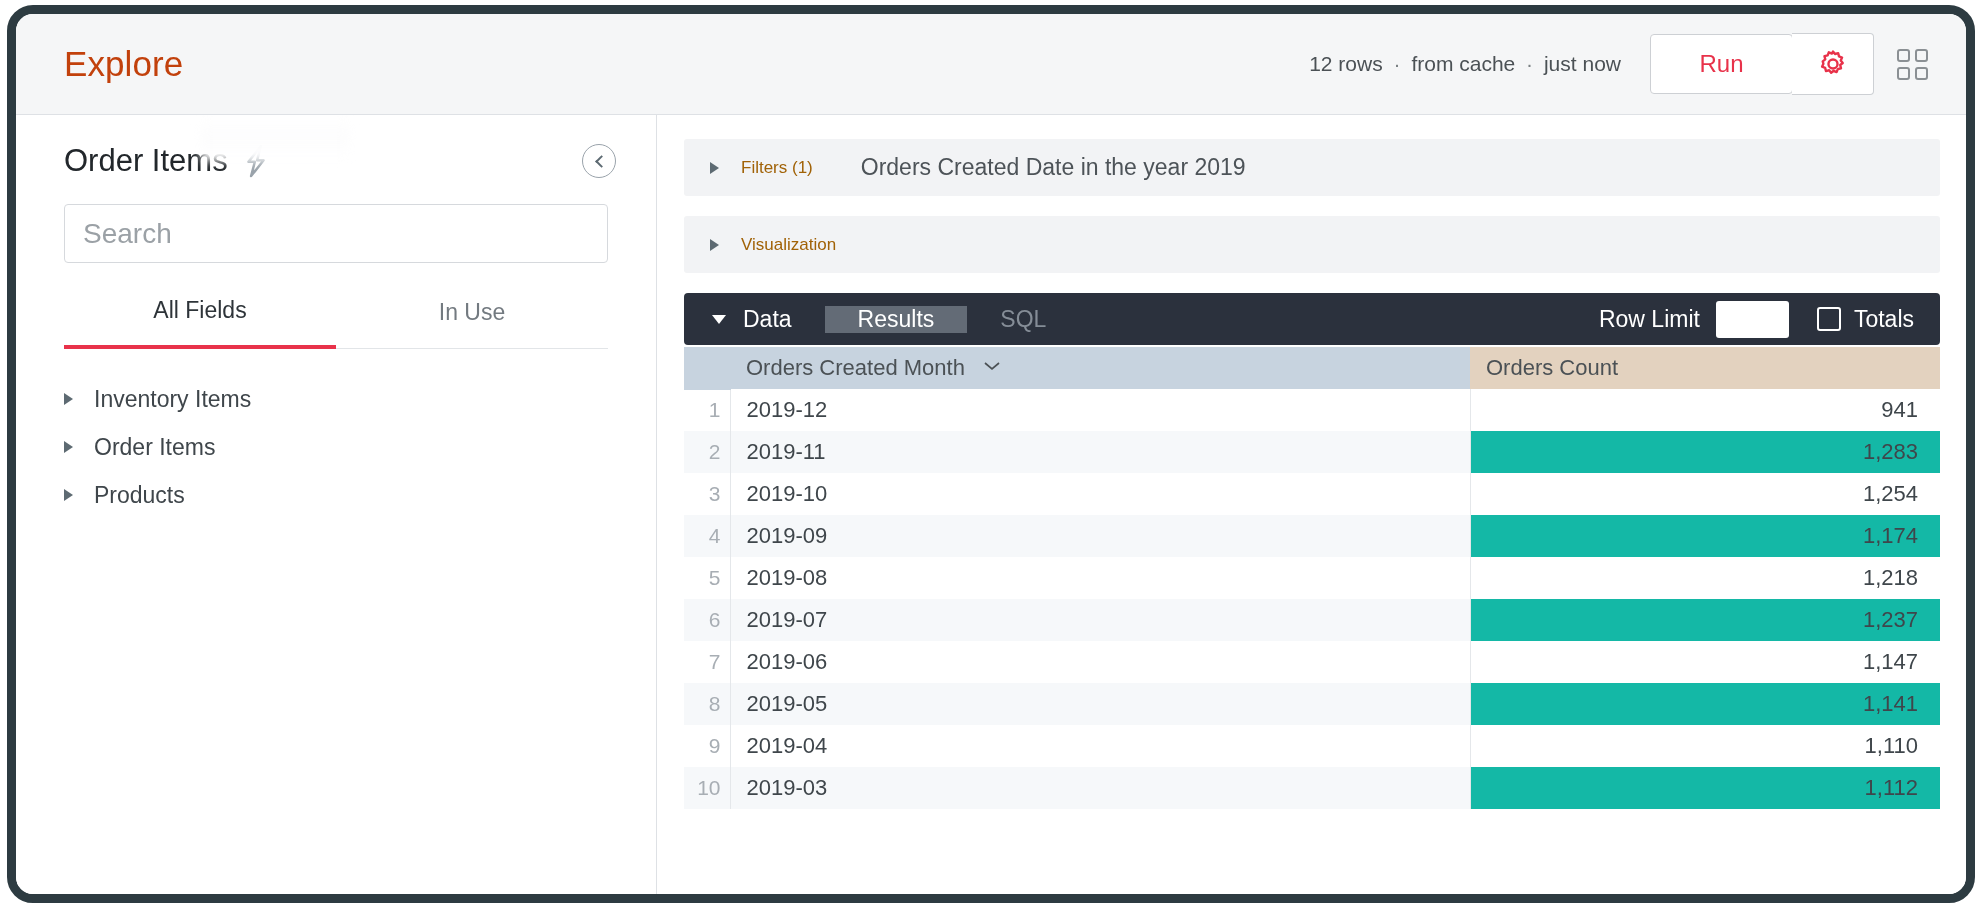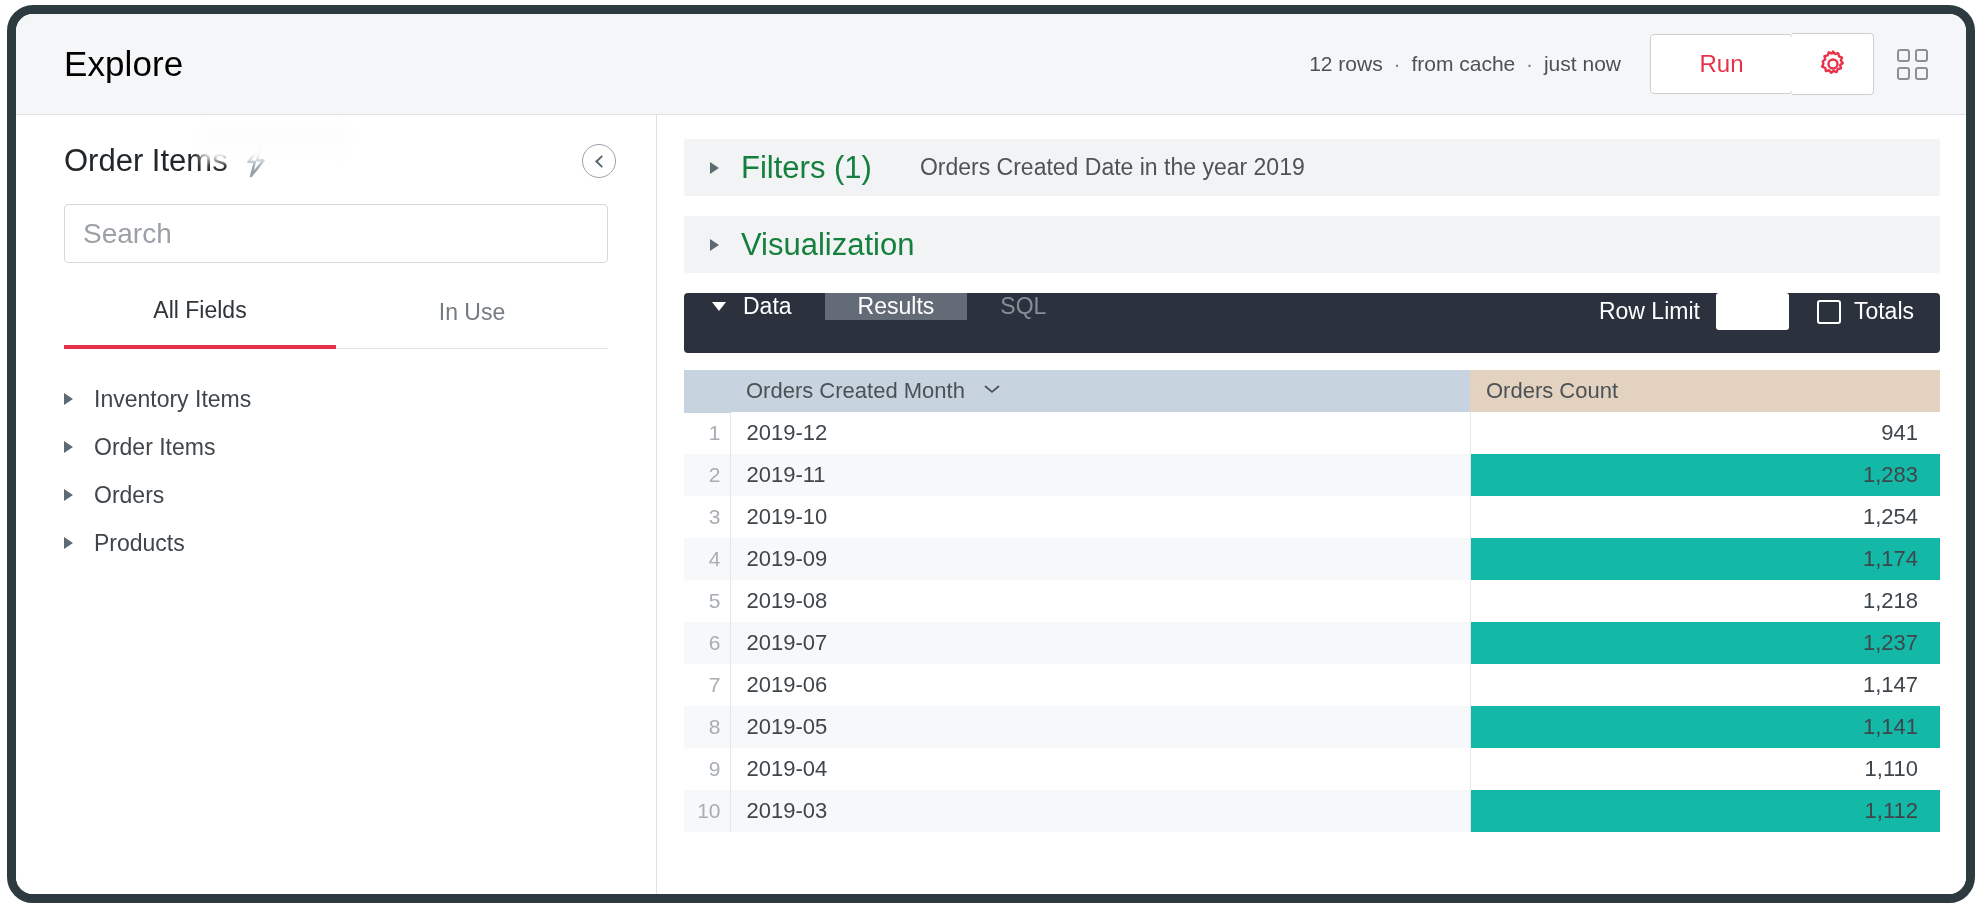--- a/index.html
+++ b/index.html
@@ -29,21 +29,21 @@
     left: 0; top: 0;
     width: 100%; height: 101px;
     background: #f5f6f7;
     border-bottom: 1px solid #dee1e5;
     display: flex;
     align-items: center;
   }
   #page-title {
     margin-left: 48px;
     font-size: 35px;
-    color: #000000;
+    color: #c2410c;
     font-weight: 400;
     letter-spacing: 0.1px;
   }
   #header-right {
     margin-left: auto;
     margin-right: 38px;
     display: flex;
     align-items: center;
     gap: 0;
   }
@@ -248,35 +248,35 @@
     margin-bottom: 20px;
     cursor: pointer;
   }
   .section-caret {
     width: 0; height: 0;
     border-left: 9px solid #5d6a72;
     border-top: 6px solid transparent;
     border-bottom: 6px solid transparent;
     margin-right: 22px;
   }
-  .section-title { font-size: 31px; color: #15803d; }
+  .section-title { font-size: 17px; color: #a16207; }
   .section-summary {
     font-size: 23px;
     color: #4d5358;
     margin-left: 48px;
   }
 
   
   #data-bar {
-    height: 60px;
+    height: 52px;
     background: #2b313d;
     border-radius: 4px;
     display: flex;
-    align-items: flex-start;
-    margin-bottom: 17px;
+    align-items: center;
+    margin-bottom: 2px;
   }
   .data-tab {
     display: flex;
     align-items: center;
     padding: 0 33px;
     font-size: 23px;
     color: #ffffff;
     cursor: pointer;
     background: none;
     border: none;
@@ -441,24 +441,20 @@
     </div>
 
     <div id="field-tree">
       <div class="tree-row">
         <span class="tree-caret"></span>
         <span class="tree-label">Inventory Items</span>
       </div>
       <div class="tree-row">
         <span class="tree-caret"></span>
         <span class="tree-label">Order Items</span>
-      </div>
-      <div class="tree-row">
-        <span class="tree-caret"></span>
-        <span class="tree-label">Orders</span>
       </div>
       <div class="tree-row">
         <span class="tree-caret"></span>
         <span class="tree-label">Products</span>
       </div>
     </div>
 
   </div>
 
   <div id="main">

